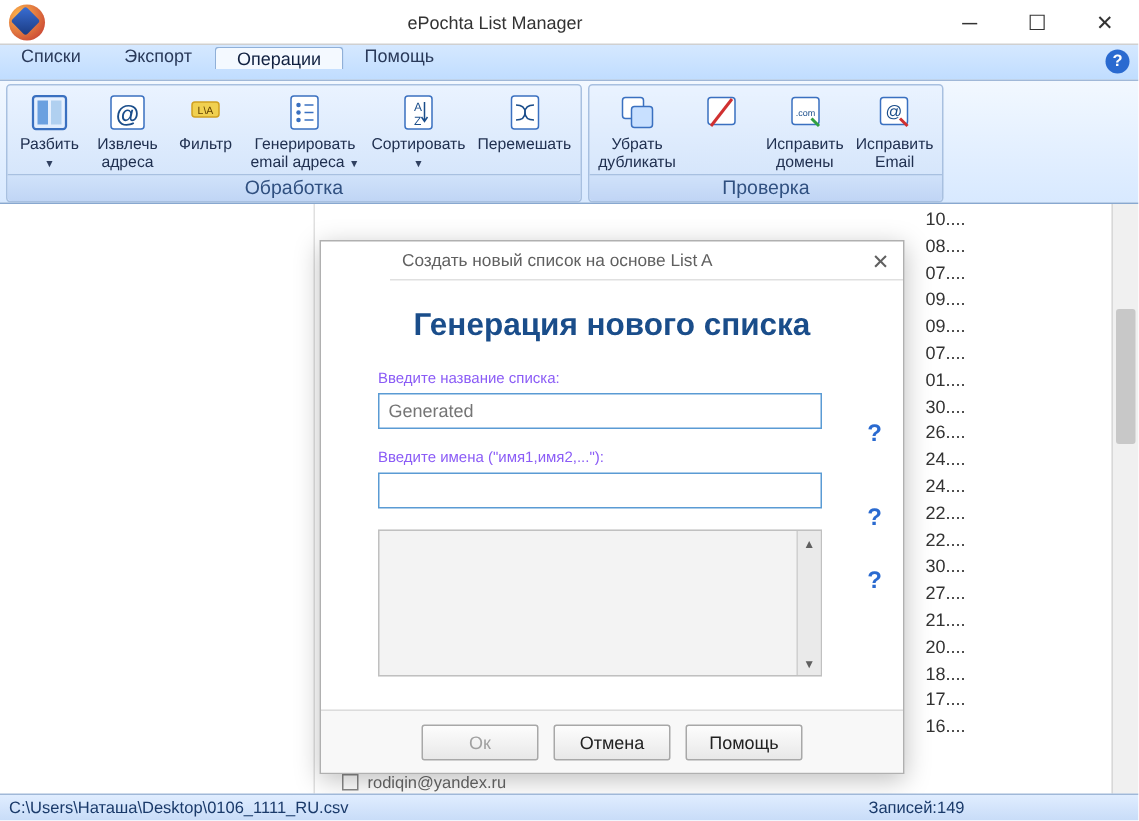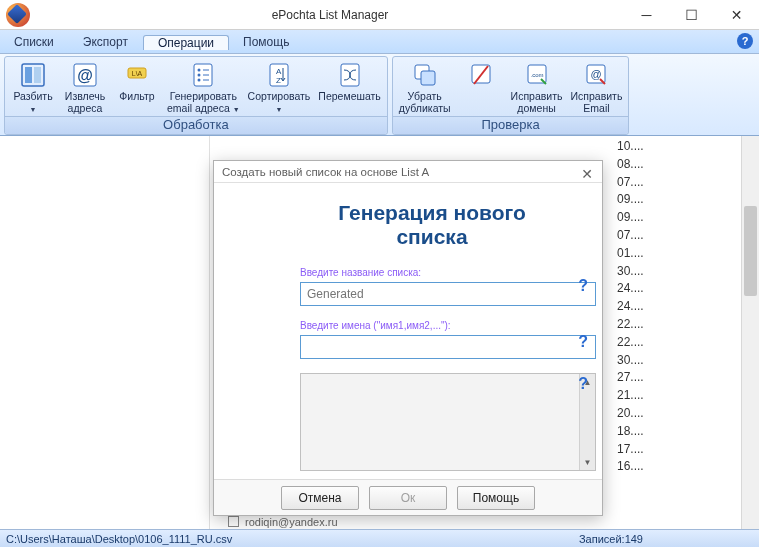--- a/index.html
+++ b/index.html
@@ -7,21 +7,21 @@
 
 
 .titlebar { height: 30px; display: flex; align-items: center; background: #fff; border-bottom: 1px solid #d0d0d0; }
 .app-icon { width: 24px; height: 24px; margin: 0 6px; border-radius: 50%; background: radial-gradient(circle at 30% 30%, #ffb84d, #c03030); position: relative; }
 .app-icon::after { content: ""; position: absolute; left: 4px; top: 4px; width: 14px; height: 14px; background: linear-gradient(135deg,#3a6fd6,#1a3a80); border-radius: 2px; transform: rotate(45deg); }
 .title-text { flex: 1; text-align: center; font-size: 12px; color: #333; }
 .win-controls { display: flex; }
 .win-btn { width: 45px; height: 30px; display: flex; align-items: center; justify-content: center; color: #333; font-size: 14px; }
 
 
-.menubar { height: 24px; background: linear-gradient(#d5e8ff,#c0ddff); display: flex; align-items: center; border-bottom: 1px solid #a0b8d8; position: relative; }
+.menubar { height: 24px; background: linear-gradient(#d5e8ff,#c0ddff); display: flex; align-items: flex-start; border-bottom: 1px solid #a0b8d8; position: relative; }
 .menu-item { padding: 0 14px; font-size: 12px; color: #2a3a5a; display: flex; align-items: center; border-right: 1px solid transparent; }
 .menu-item.active { background: #f4f9ff; border: 1px solid #90b0d8; border-bottom: none; border-radius: 3px 3px 0 0; color: #102040; margin-top: 1px; }
 .help-icon { position: absolute; right: 6px; top: 3px; width: 16px; height: 16px; border-radius: 50%; background: #2a6ad0; color: #fff; font-size: 11px; display: flex; align-items: center; justify-content: center; font-weight: bold; }
 
 
 .ribbon { height: 82px; background: linear-gradient(#f2f8ff,#d8e9ff); border-bottom: 1px solid #88a8d0; display: flex; padding: 2px 4px 0; gap: 4px; }
 .ribbon-group { border: 1px solid #a8c0e0; border-radius: 3px; background: linear-gradient(#eaf3ff,#d0e2fa); display: flex; flex-direction: column; }
 .ribbon-buttons { flex: 1; display: flex; align-items: flex-start; padding: 2px 2px 0; }
 .ribbon-btn { display: flex; flex-direction: column; align-items: center; padding: 2px 4px; min-width: 52px; font-size: 10.5px; color: #203050; text-align: center; border-radius: 3px; }
 .ribbon-icon { width: 28px; height: 28px; margin-bottom: 1px; display: flex; align-items: center; justify-content: center; }
@@ -37,23 +37,23 @@
 .right-col div { white-space: nowrap; }
 .scrollbar-v { position: absolute; top: 0; right: 0; width: 18px; bottom: 0; background: #f0f0f0; border-left: 1px solid #d8d8d8; }
 .scroll-thumb { position: absolute; top: 70px; left: 2px; right: 2px; height: 90px; background: #c8c8c8; border-radius: 2px; }
 
 
 .grid-peek { position: absolute; left: 214px; right: 148px; bottom: 0; height: 15px; font-size: 11px; color: #666; padding-left: 14px; overflow: hidden; display: flex; align-items: center; }
 .grid-peek-chk { width: 11px; height: 11px; border: 1px solid #888; margin-right: 6px; }
 
 
 .dialog { position: absolute; left: 213px; top: 160px; width: 390px; height: 356px; background: #fff; border: 1px solid #b0b0b0; box-shadow: 0 4px 16px rgba(0,0,0,.25); display: flex; flex-direction: column; }
-.dlg-title { height: 26px; display: flex; align-items: center; padding: 0 8px; font-size: 11.5px; color: #606060; border-bottom: 1px solid #e0e0e0; }
+.dlg-title { height: 26px; display: flex; align-items: center; padding: 0 8px; font-size: 11.5px; color: #606060; border-bottom: 1px solid #e0e0e0; margin-left: 46px; }
 .dlg-close { position: absolute; right: 6px; top: 4px; width: 18px; height: 18px; color: #606060; font-size: 14px; display: flex; align-items: center; justify-content: center; }
-.dlg-body { flex: 1; padding: 12px 38px 8px; position: relative; margin-left: 48px; }
+.dlg-body { flex: 1; padding: 12px 38px 8px; position: relative; }
 .dlg-heading { font-size: 21px; font-weight: bold; color: #1a4d8a; text-align: center; margin: 6px 0 18px; }
 .dlg-label { font-size: 10px; color: #8b5cf6; margin-bottom: 4px; }
 .dlg-input { width: 296px; height: 24px; border: 1px solid #5a9bd4; padding: 0 6px; font-size: 12px; margin-bottom: 14px; color: #888; outline: none; }
 .dlg-input.plain { font-style: normal; color: #000; }
 .help-q { position: absolute; color: #2a6ad0; font-weight: bold; font-size: 16px; cursor: pointer; }
 .dlg-textarea { width: 296px; height: 98px; border: 1px solid #c0c0c0; background: #f3f3f3; resize: none; position: relative; }
 .ta-scroll { position: absolute; right: 0; top: 0; bottom: 0; width: 16px; background: #eaeaea; border-left: 1px solid #d0d0d0; }
 .ta-up, .ta-down { height: 16px; display: flex; align-items: center; justify-content: center; font-size: 8px; color: #606060; }
 .ta-down { position: absolute; bottom: 0; left: 0; right: 0; }
 .dlg-footer { height: 42px; border-top: 1px solid #dcdcdc; display: flex; align-items: center; justify-content: center; gap: 10px; background: #f8f8f8; }
@@ -208,20 +208,21 @@
   <div class="grid-strip"></div>
   <div class="right-col" id="right-col">
       <div>10....</div>
       <div>08....</div>
       <div>07....</div>
       <div>09....</div>
       <div>09....</div>
       <div>07....</div>
       <div>01....</div>
       <div>30....</div>
+      <div>26....</div>
       <div>24....</div>
       <div>24....</div>
       <div>22....</div>
       <div>22....</div>
       <div>30....</div>
       <div>27....</div>
       <div>21....</div>
       <div>20....</div>
       <div>18....</div>
       <div>17....</div>
@@ -249,22 +250,22 @@
     <span class="help-q" style="right:14px; top:150px;">?</span>
     <div class="dlg-textarea">
       <div class="ta-scroll">
         <div class="ta-up">▲</div>
         <div class="ta-down">▼</div>
       </div>
     </div>
     <span class="help-q" style="right:14px; top:192px;">?</span>
   </div>
   <div class="dlg-footer">
+    <button class="dlg-btn disabled">Ок</button>
     <button class="dlg-btn">Отмена</button>
-    <button class="dlg-btn disabled">Ок</button>
     <button class="dlg-btn">Помощь</button>
   </div>
 </div>
 
 <div class="statusbar">
   <span>C:\Users\Наташа\Desktop\0106_1111_RU.csv</span>
   <span class="status-right">Записей:149</span>
 </div>
 
 </body></html>

